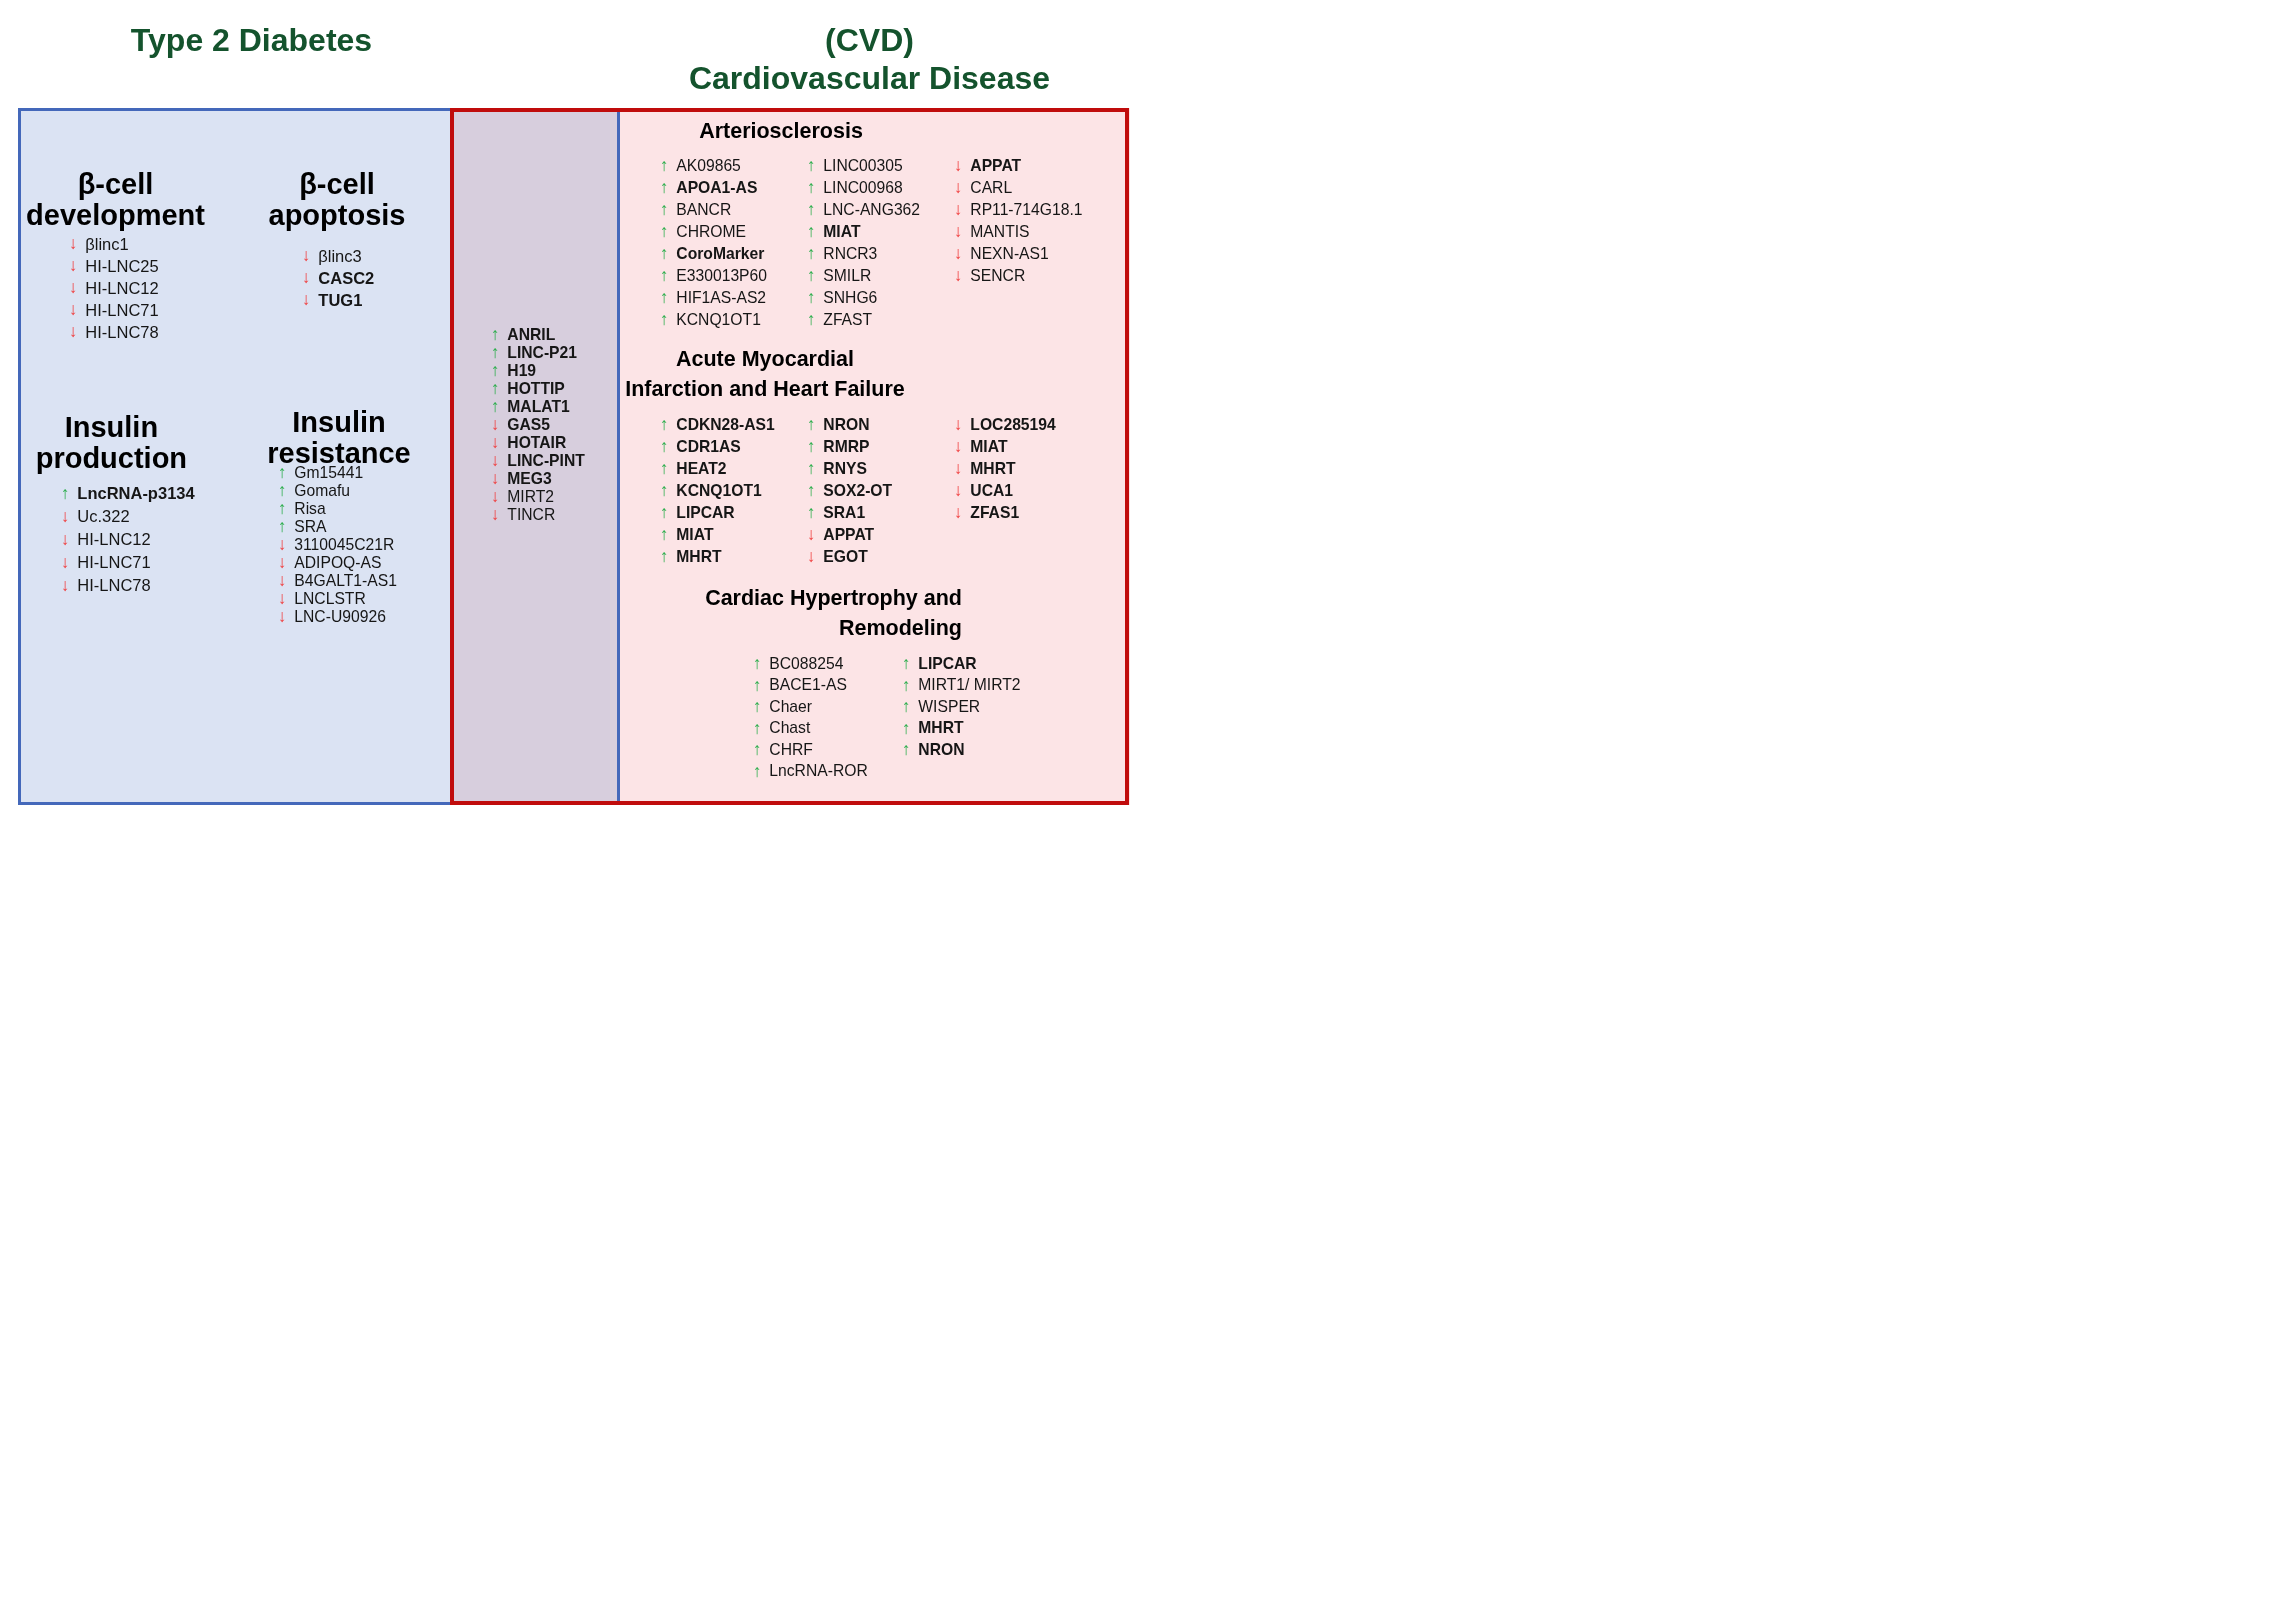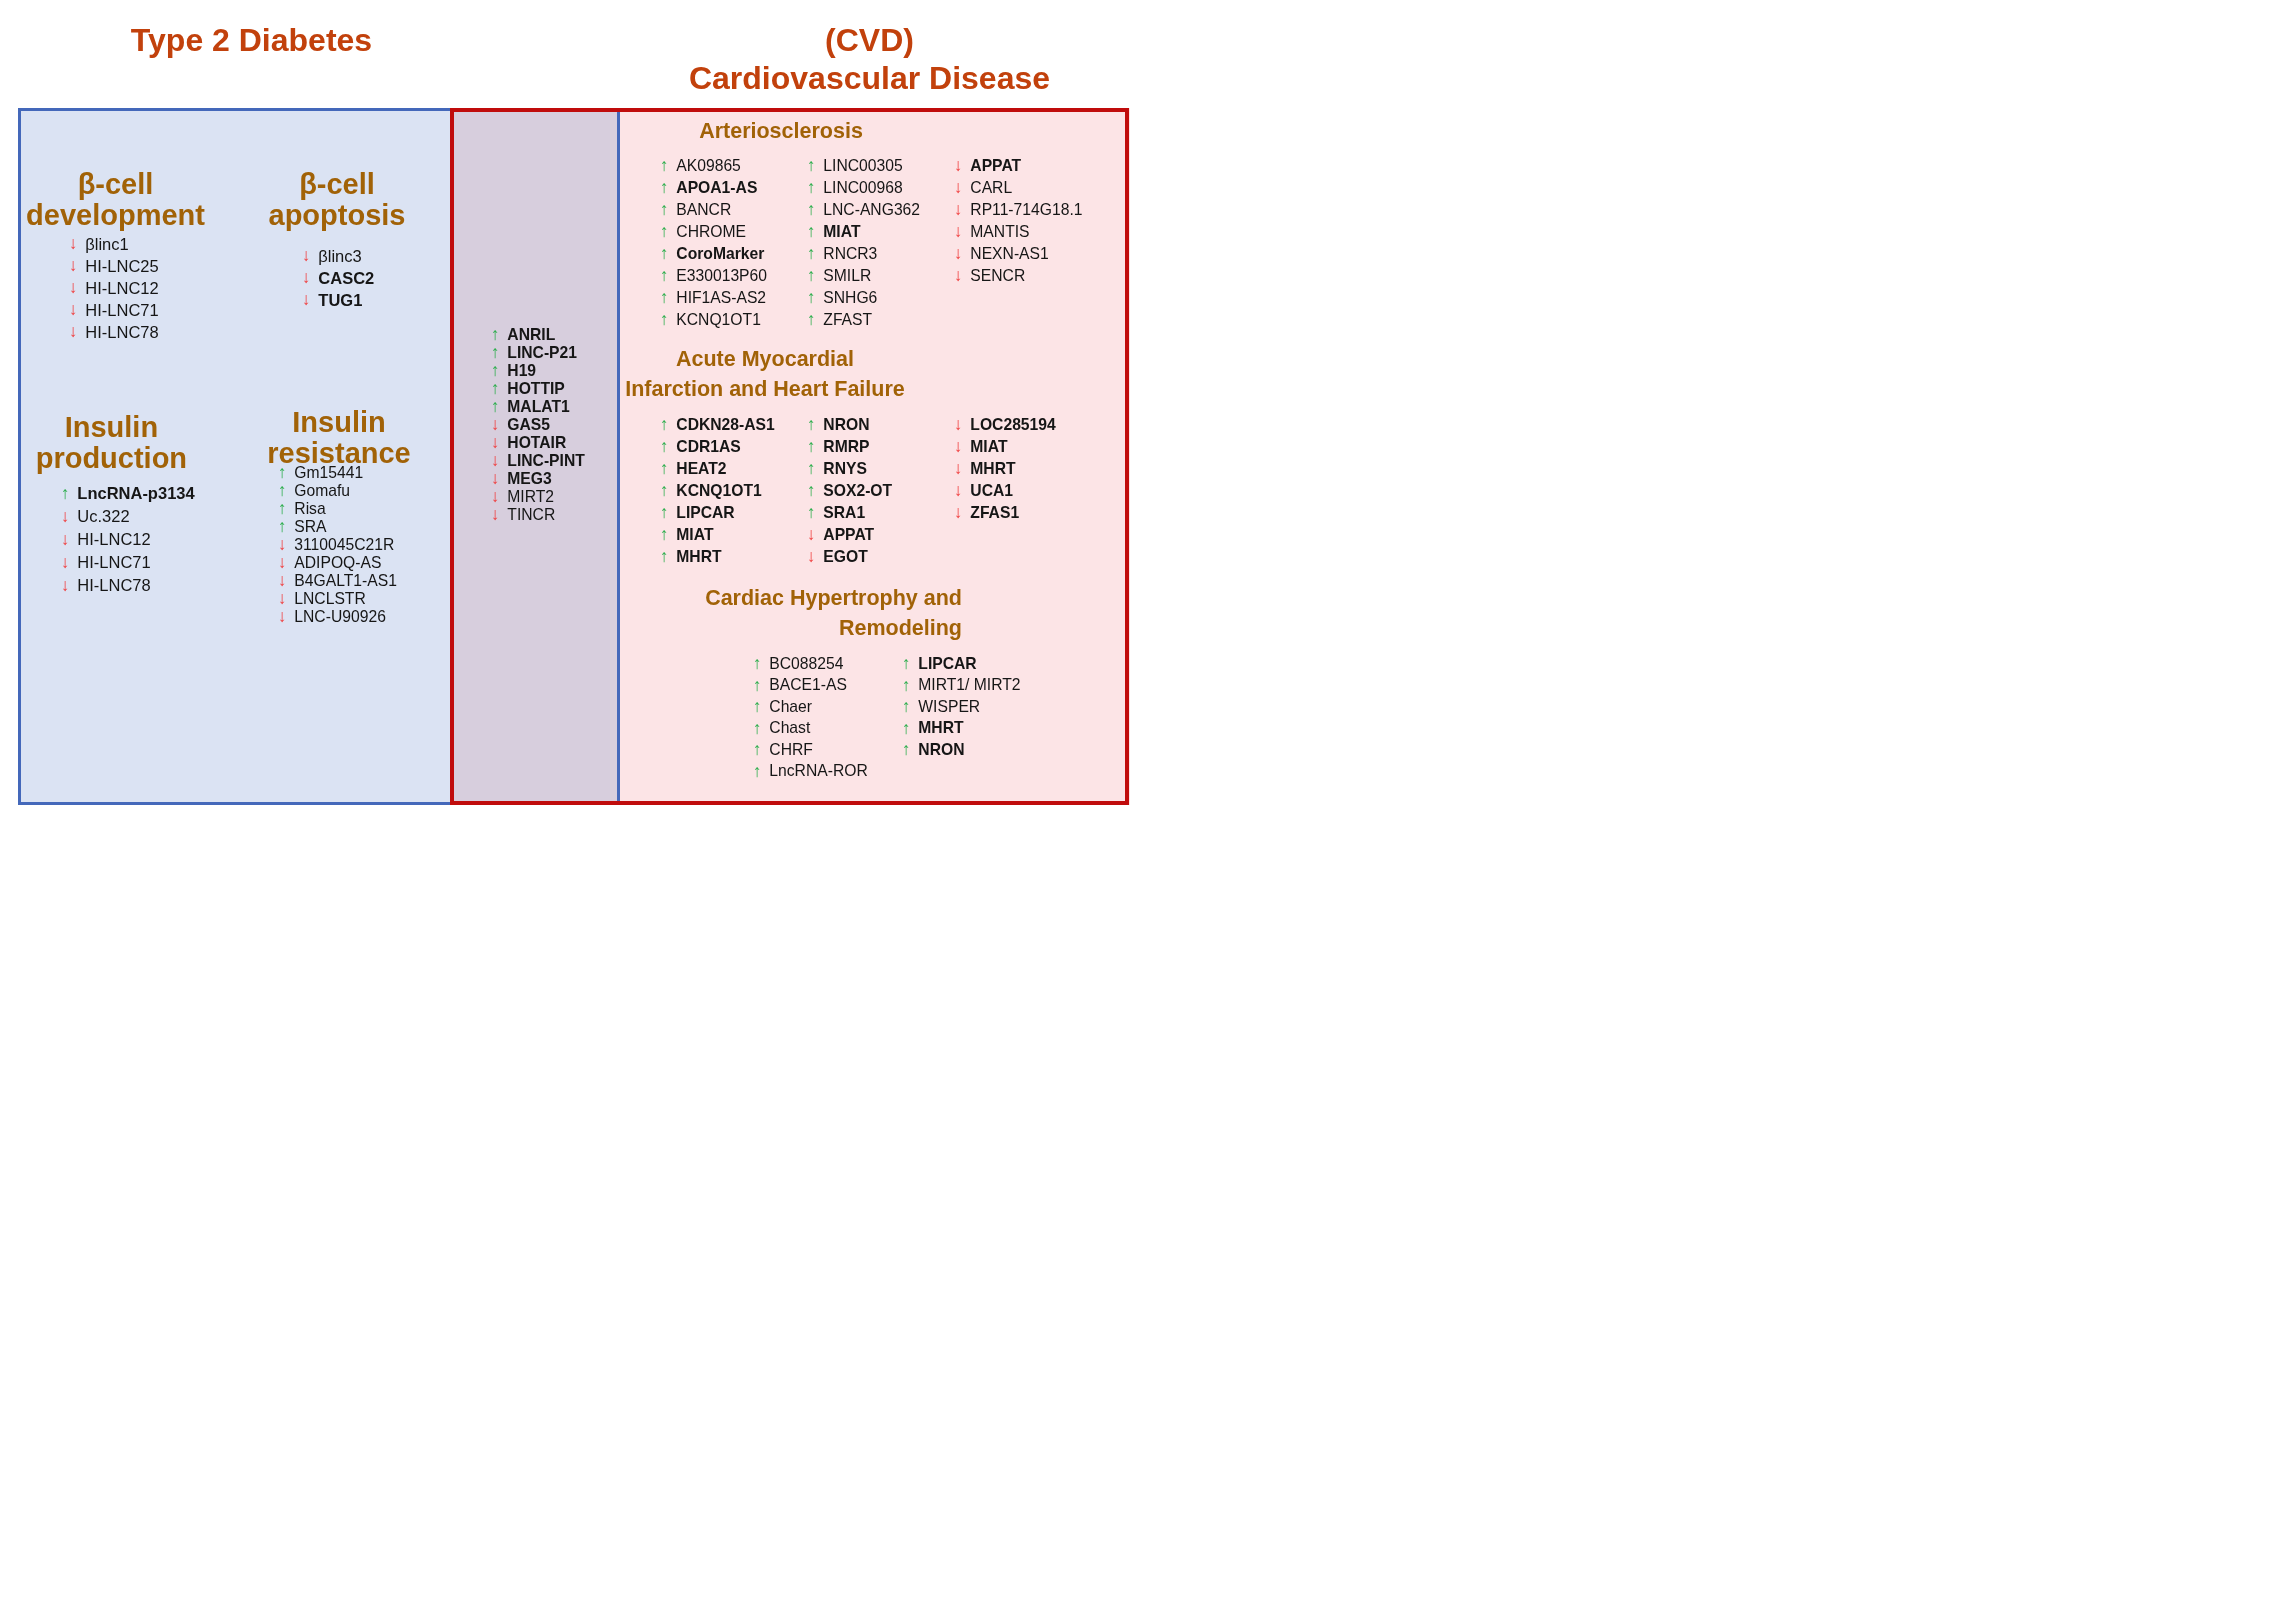--- a/index.html
+++ b/index.html
@@ -12,26 +12,26 @@
   .fill-overlap{left:450px;width:169px;background:#d7cedd;}
   .fill-pink{left:620px;width:510px;background:#fce4e6;}
 
   
   .box{position:absolute;top:108px;height:697px;box-sizing:border-box;background:transparent;}
   .box-blue{left:18px;width:602px;border:3.3px solid #4468ba;}
   .box-red{left:450px;width:679px;border:4.1px solid #c00c0c;}
 
   
   .title{position:absolute;top:20.7px;width:413px;text-align:center;font-weight:bold;
-         font-size:32px;line-height:38px;color:#c2410c;}
+         font-size:32px;line-height:38px;color:#14532d;}
   .title-left{left:45px;}
   .title-right{left:663px;}
 
   
-  .heading{position:absolute;text-align:center;font-weight:bold;color:#a16207;}
+  .heading{position:absolute;text-align:center;font-weight:bold;color:#000000;}
   .h-t2d{font-size:29px;line-height:31px;width:198px;}
   .h-dev{left:16.5px;top:169px;}
   .h-apop{left:238px;top:169px;}
   .h-prod{left:12.4px;top:412px;}
   .h-res{left:240px;top:407px;}
   .h-cvd{font-size:21.5px;line-height:30px;width:364px;}
   .h-art{left:599px;top:116px;}
   .h-ami{left:583px;top:344px;}
   .h-ch{left:598px;top:583px;text-align:right;}
 

